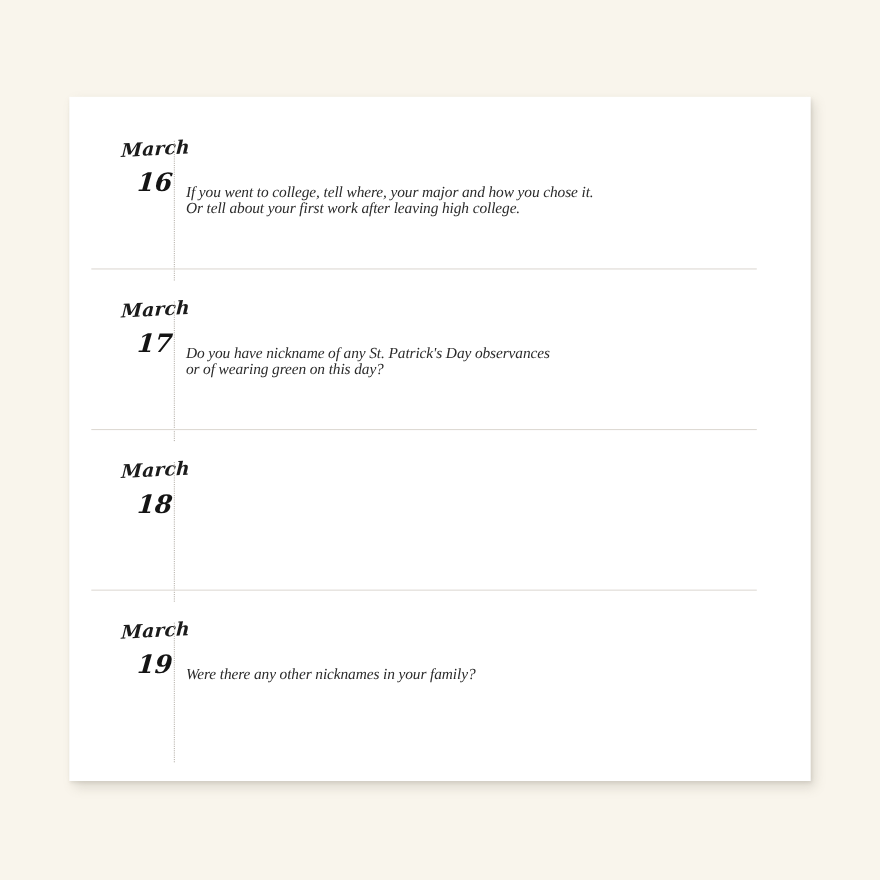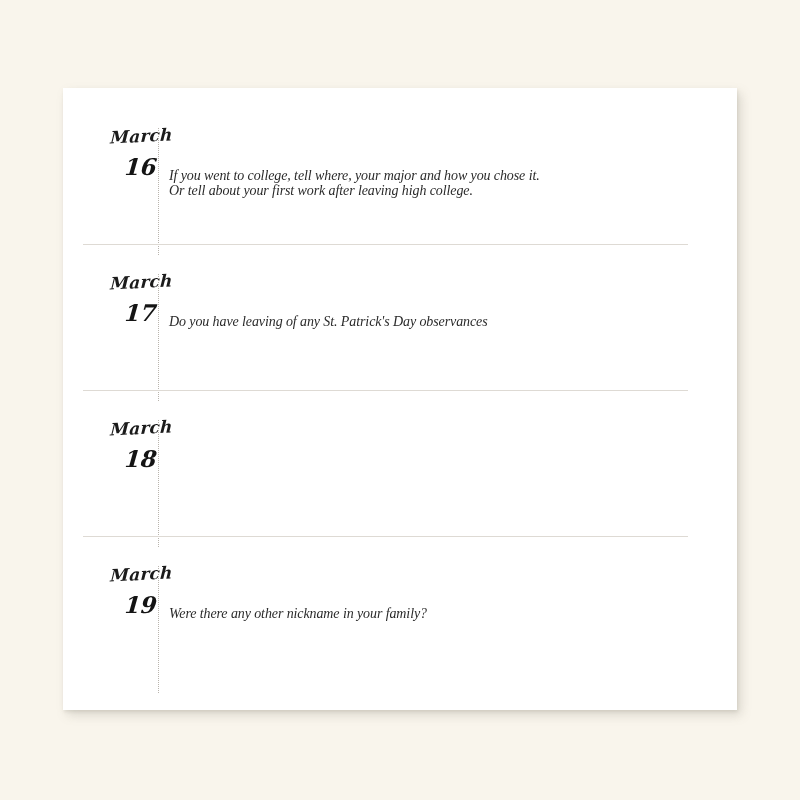--- a/index.html
+++ b/index.html
@@ -146,40 +146,41 @@
       </div>
 
       <div class="entry-row r1">
         <div class="entry-divider"></div>
         <div class="date-block">
           <span class="date-month">March</span>
           <span class="date-day">17</span>
         </div>
         <div class="dotted-rule"></div>
         <div class="prompt-text">
-          <span class="prompt-line">Do you have leaving of any St. Patrick's Day observances</span>
+          <span class="prompt-line">Do you have nickname of any St. Patrick's Day observances</span>
+          <span class="prompt-line">or of wearing green on this day?</span>
         </div>
       </div>
 
       <div class="entry-row r2">
         <div class="entry-divider"></div>
         <div class="date-block">
           <span class="date-month">March</span>
           <span class="date-day">18</span>
         </div>
         <div class="dotted-rule"></div>
       </div>
 
       <div class="entry-row r3">
         <div class="entry-divider"></div>
         <div class="date-block">
           <span class="date-month">March</span>
           <span class="date-day">19</span>
         </div>
         <div class="dotted-rule"></div>
         <div class="prompt-text">
-          <span class="prompt-line">Were there any other nickname in your family?</span>
+          <span class="prompt-line">Were there any other nicknames in your family?</span>
         </div>
       </div>
 
     </div>
   </div>
 </div>
 
 </body></html>

